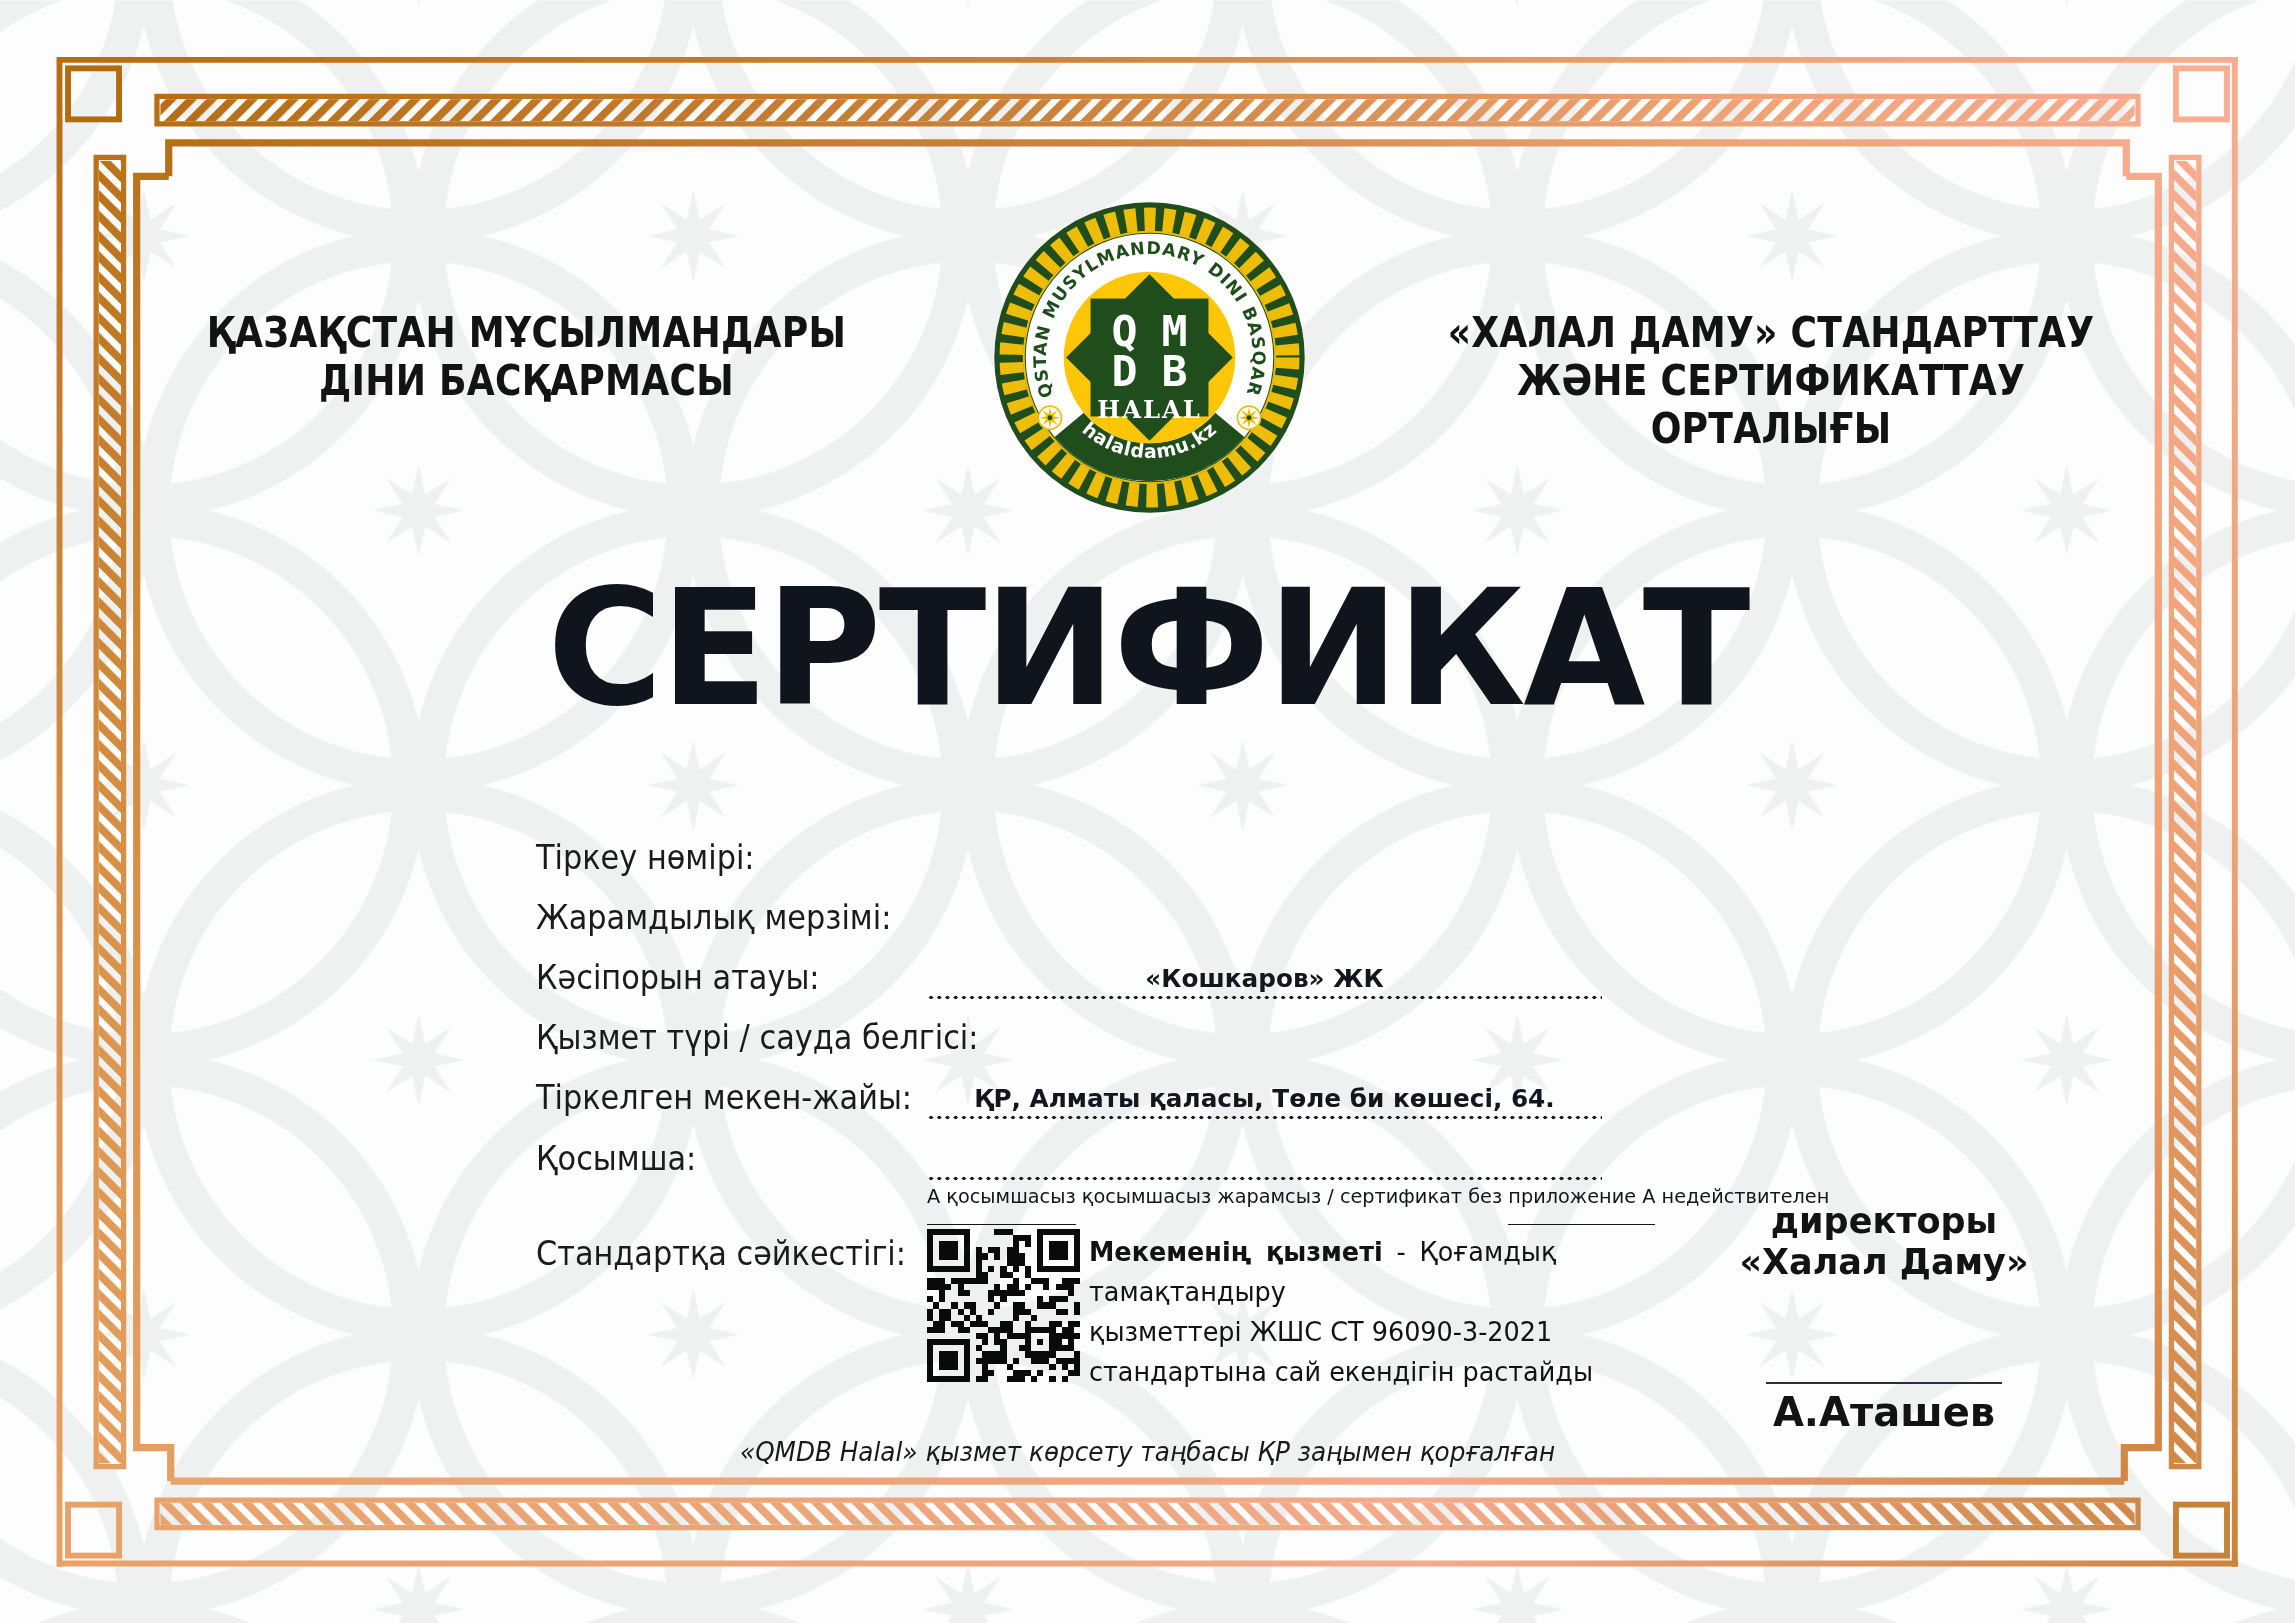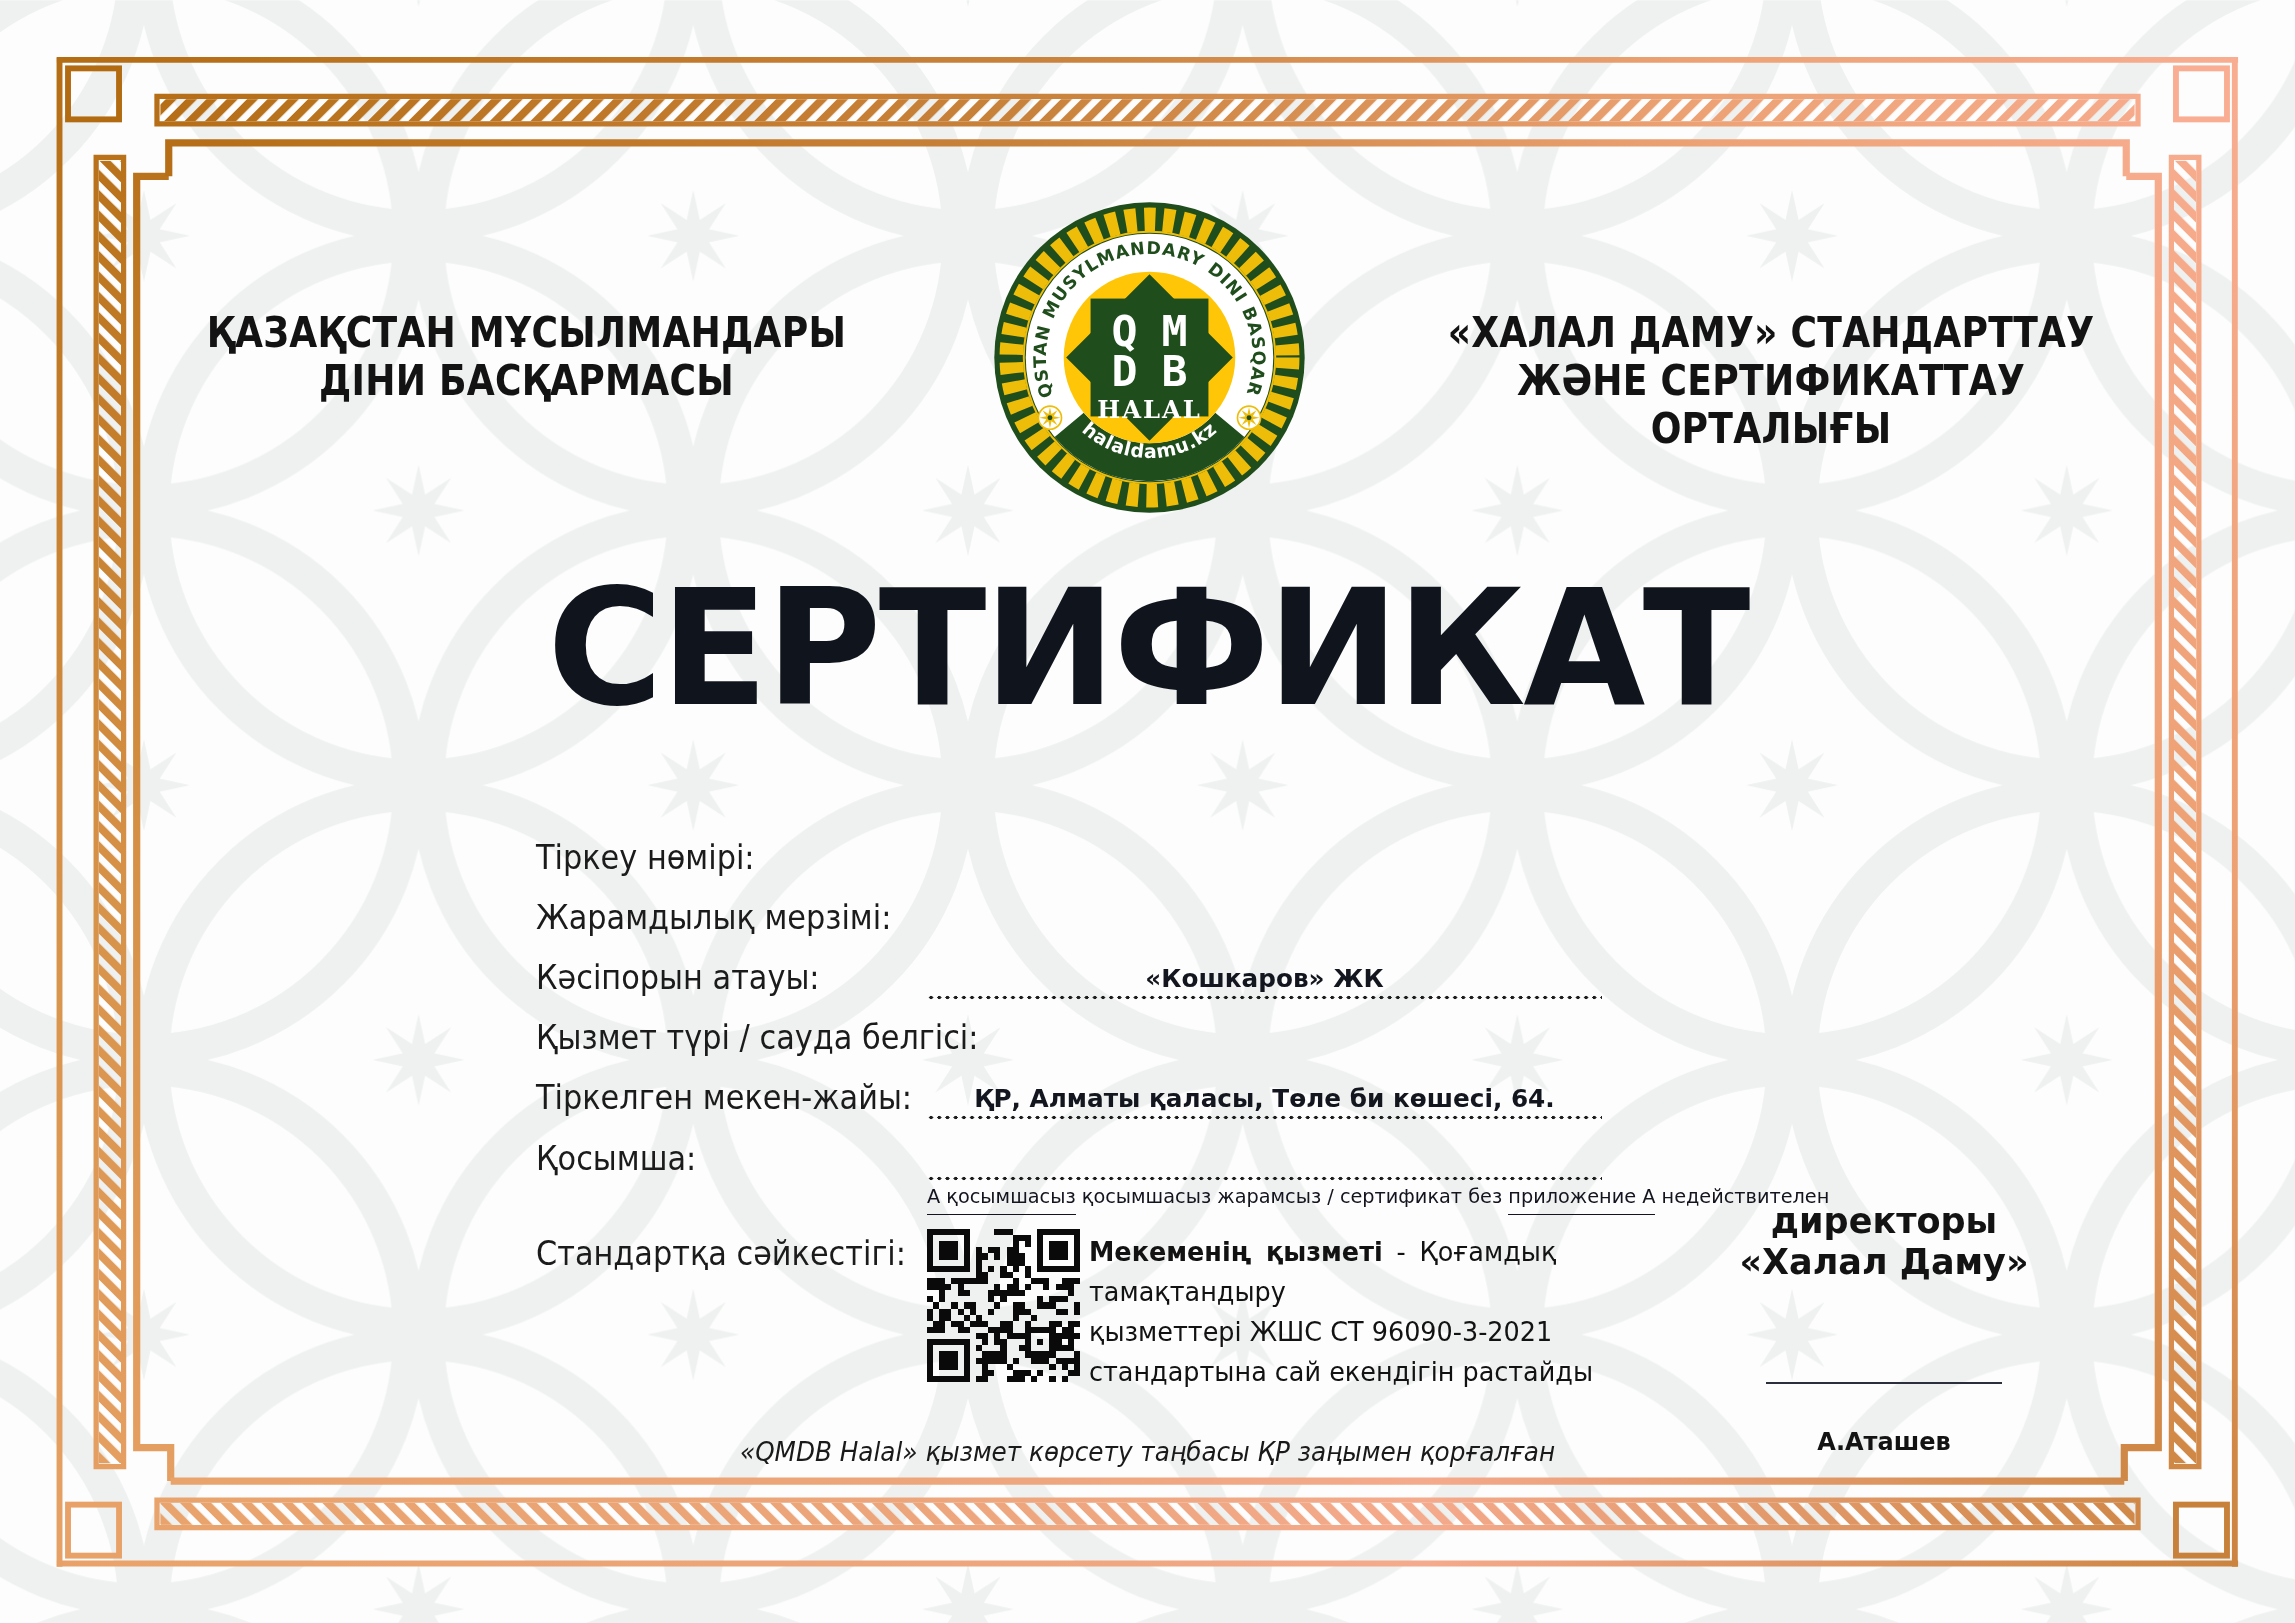--- a/index.html
+++ b/index.html
@@ -34,21 +34,21 @@
   .dots{
     height:5.2px;
     background-image:radial-gradient(circle,#1d1d1d 1.8px,rgba(0,0,0,0) 2.1px);
     background-size:8.2px 5.2px;background-repeat:repeat-x;background-position:left bottom;
   }
   
   #note{
     position:absolute;left:927px;top:1185px;width:677px;text-align:center;
     font-size:19.3px;color:#14141f;white-space:nowrap;
   }
-  #note .u{border-bottom:1.6px solid #14141f;padding-bottom:6px;}
+  #note .u{border-bottom:1.6px solid #14141f;padding-bottom:16px;}
   
   #standard-label{
     position:absolute;left:536px;top:1234px;font-size:33px;color:#1b1b1b;
     transform:scaleX(.92);transform-origin:0 0;white-space:nowrap;
   }
   #qr{position:absolute;left:927px;top:1229px;width:153px;height:153px;}
   #qr svg{width:100%;height:100%;display:block;}
   #standard-text{
     position:absolute;left:1089px;top:1232px;width:547px;
     font-size:26px;line-height:40px;color:#121212;
@@ -57,21 +57,21 @@
   #standard-text .l1{word-spacing:5.9px;}
   #standard-text b{font-weight:bold;}
   
   #sign-block{
     position:absolute;left:1673px;top:1201px;width:422px;text-align:center;
     font-size:35px;font-weight:bold;line-height:41px;color:#131313;
   }
   #sign-line{position:absolute;left:1766px;top:1382px;width:236px;height:0;border-top:2.6px solid #2b2f3d;}
   #sign-name{
     position:absolute;left:1673px;top:1389px;width:422px;text-align:center;
-    font-size:24px;font-weight:bold;color:#131313;margin-top:39px;
+    font-size:40px;font-weight:bold;color:#131313;
   }
   
   #footer-note{
     position:absolute;left:0;top:1437px;width:100%;text-align:center;
     font-size:26px;font-style:italic;color:#1a1a1a;transform:scaleX(.95);transform-origin:50% 0;
   }
   
   #logo{position:absolute;left:993px;top:201px;width:313px;height:313px;}
   #logo svg{width:100%;height:100%;display:block;}
   

